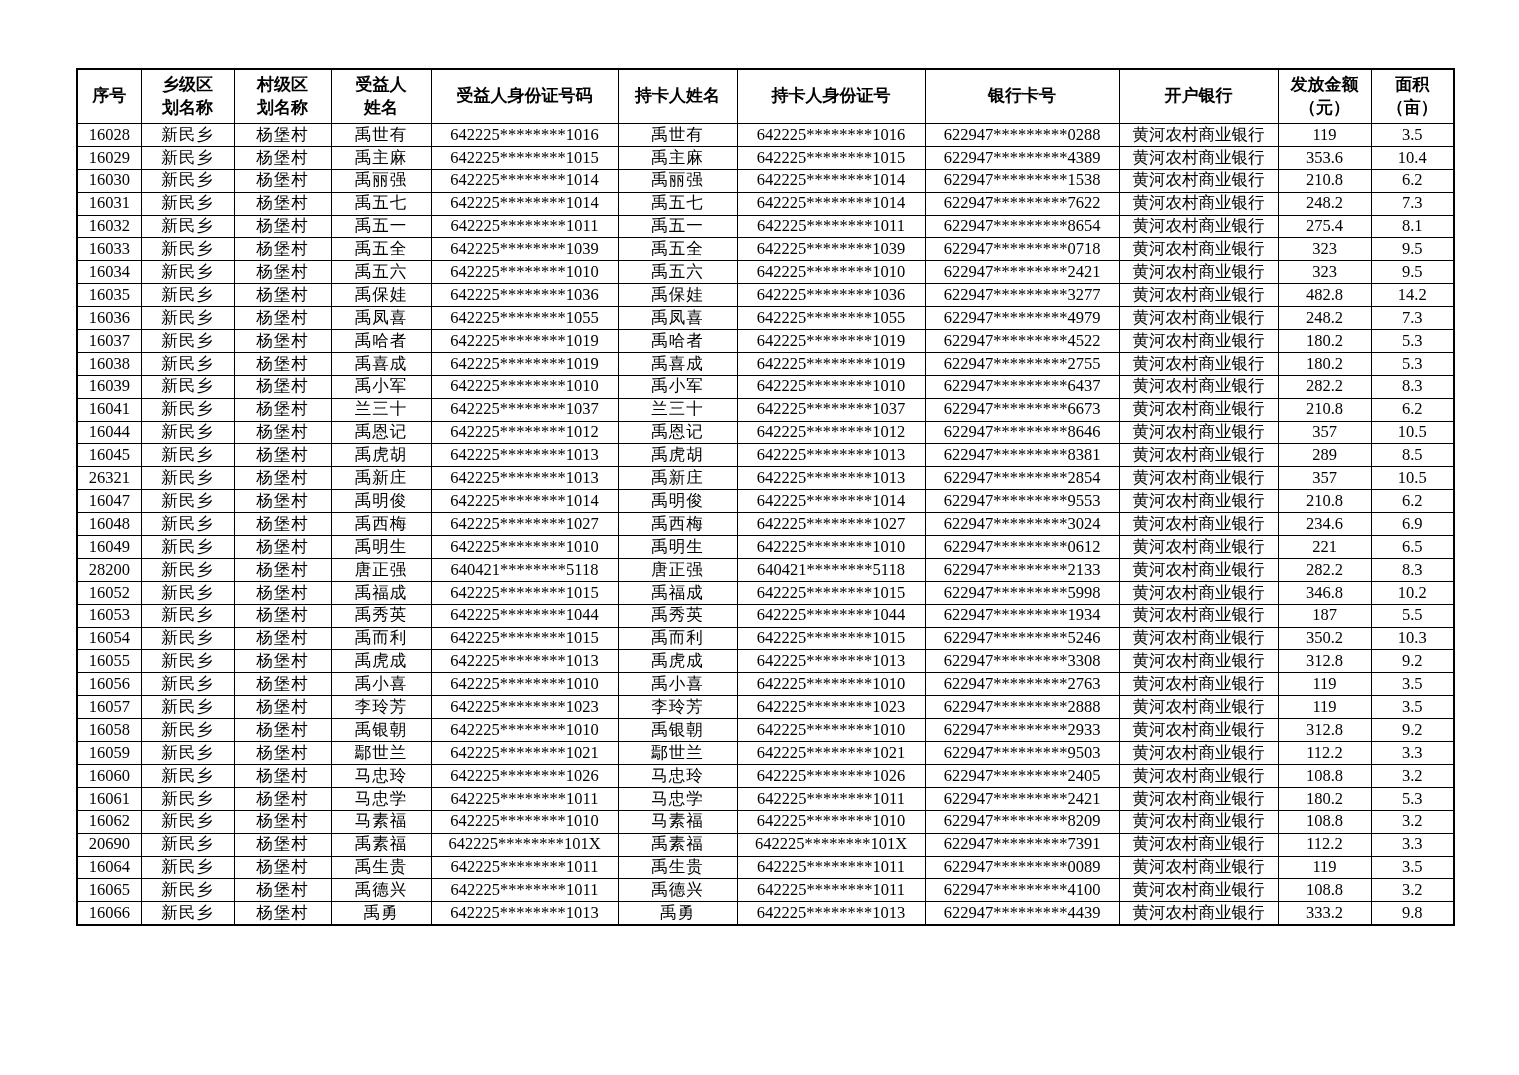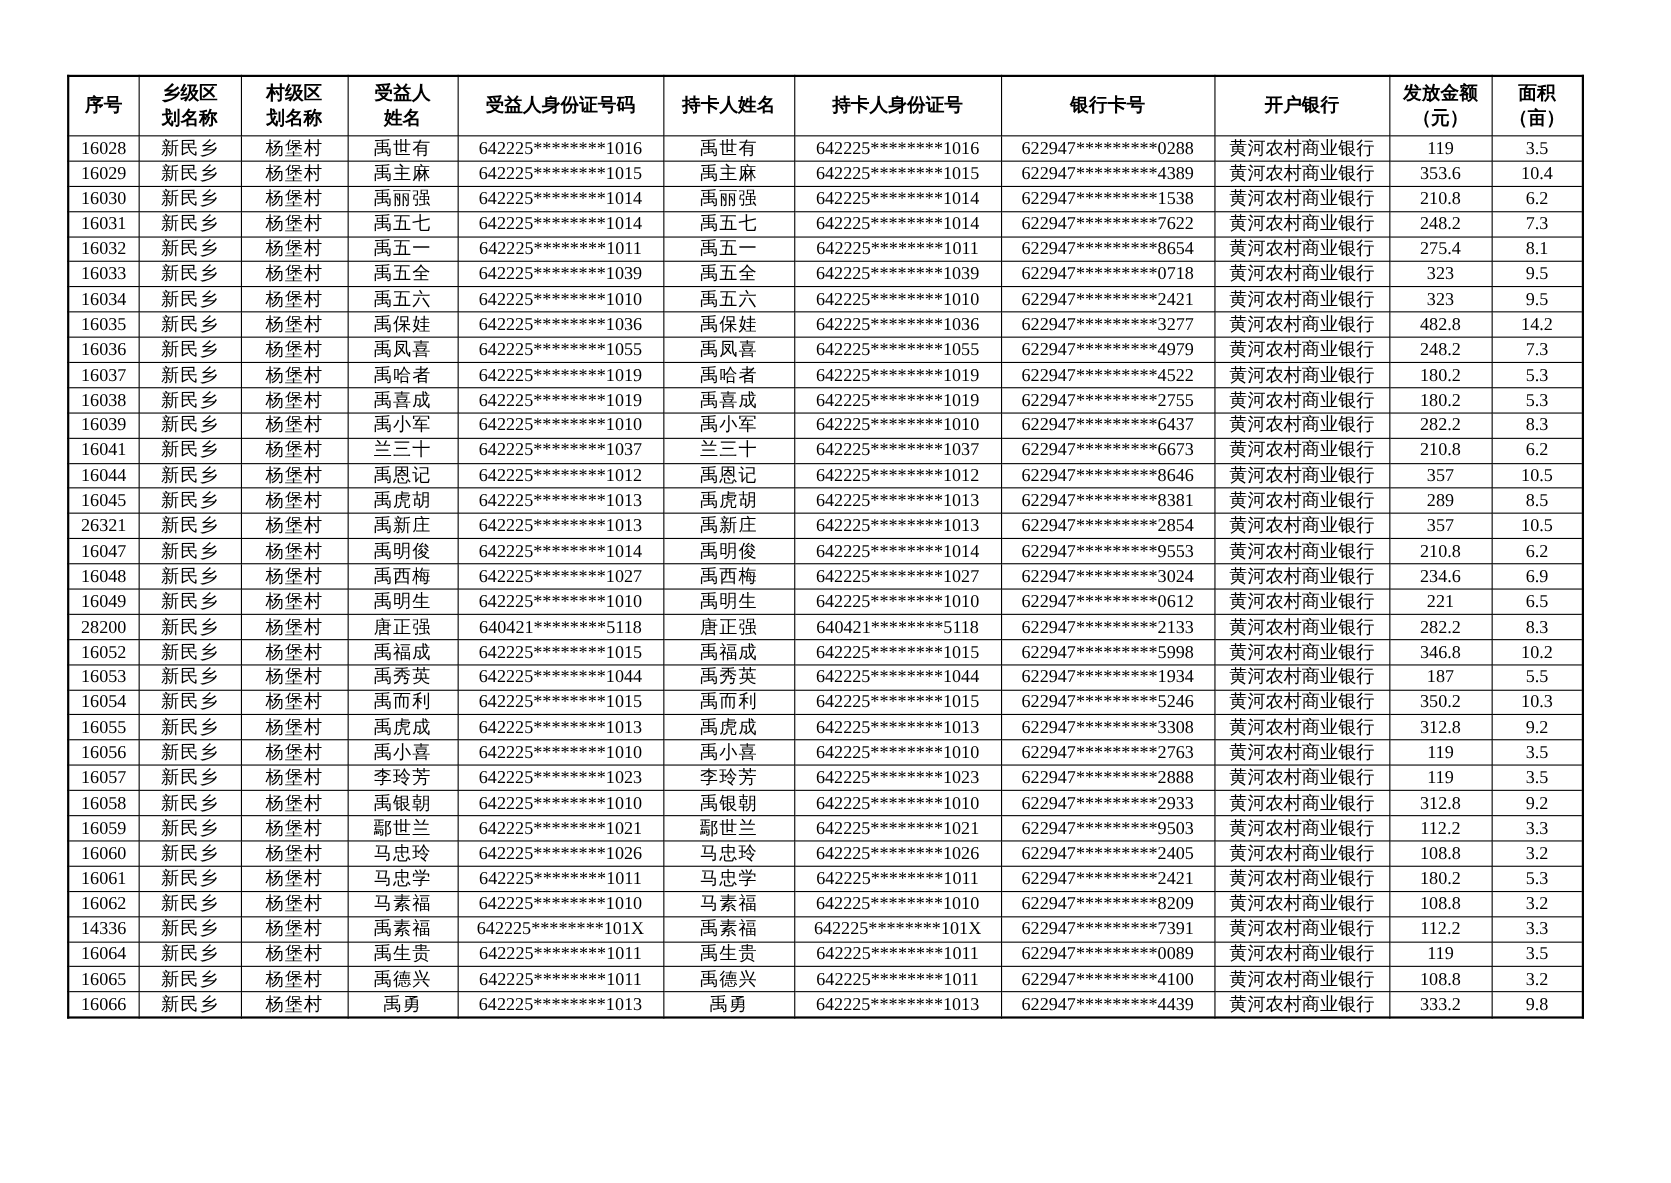--- a/index.html
+++ b/index.html
@@ -10,21 +10,21 @@
   .page {
     position: relative;
     width: 1519px;
     height: 1075px;
     background: #ffffff;
     overflow: hidden;
     font-family: "Liberation Serif", "DejaVu Serif", serif;
   }
   .sheet {
     position: absolute;
-    left: 61px;
+    left: 76px;
     top: 68px;
   }
   table.subsidy {
     border-collapse: collapse;
     table-layout: fixed;
     width: 1377px;
     border: 2px solid #000000;
     color: #000000;
   }
   table.subsidy th,
@@ -490,21 +490,21 @@
             <td class="cjk">马素福</td>
             <td>642225********1010</td>
             <td class="cjk">马素福</td>
             <td>642225********1010</td>
             <td>622947*********8209</td>
             <td>黄河农村商业银行</td>
             <td>108.8</td>
             <td>3.2</td>
           </tr>
           <tr>
-            <td>14336</td>
+            <td>20690</td>
             <td class="cjk">新民乡</td>
             <td class="cjk">杨堡村</td>
             <td class="cjk">禹素福</td>
             <td>642225********101X</td>
             <td class="cjk">禹素福</td>
             <td>642225********101X</td>
             <td>622947*********7391</td>
             <td>黄河农村商业银行</td>
             <td>112.2</td>
             <td>3.3</td>

